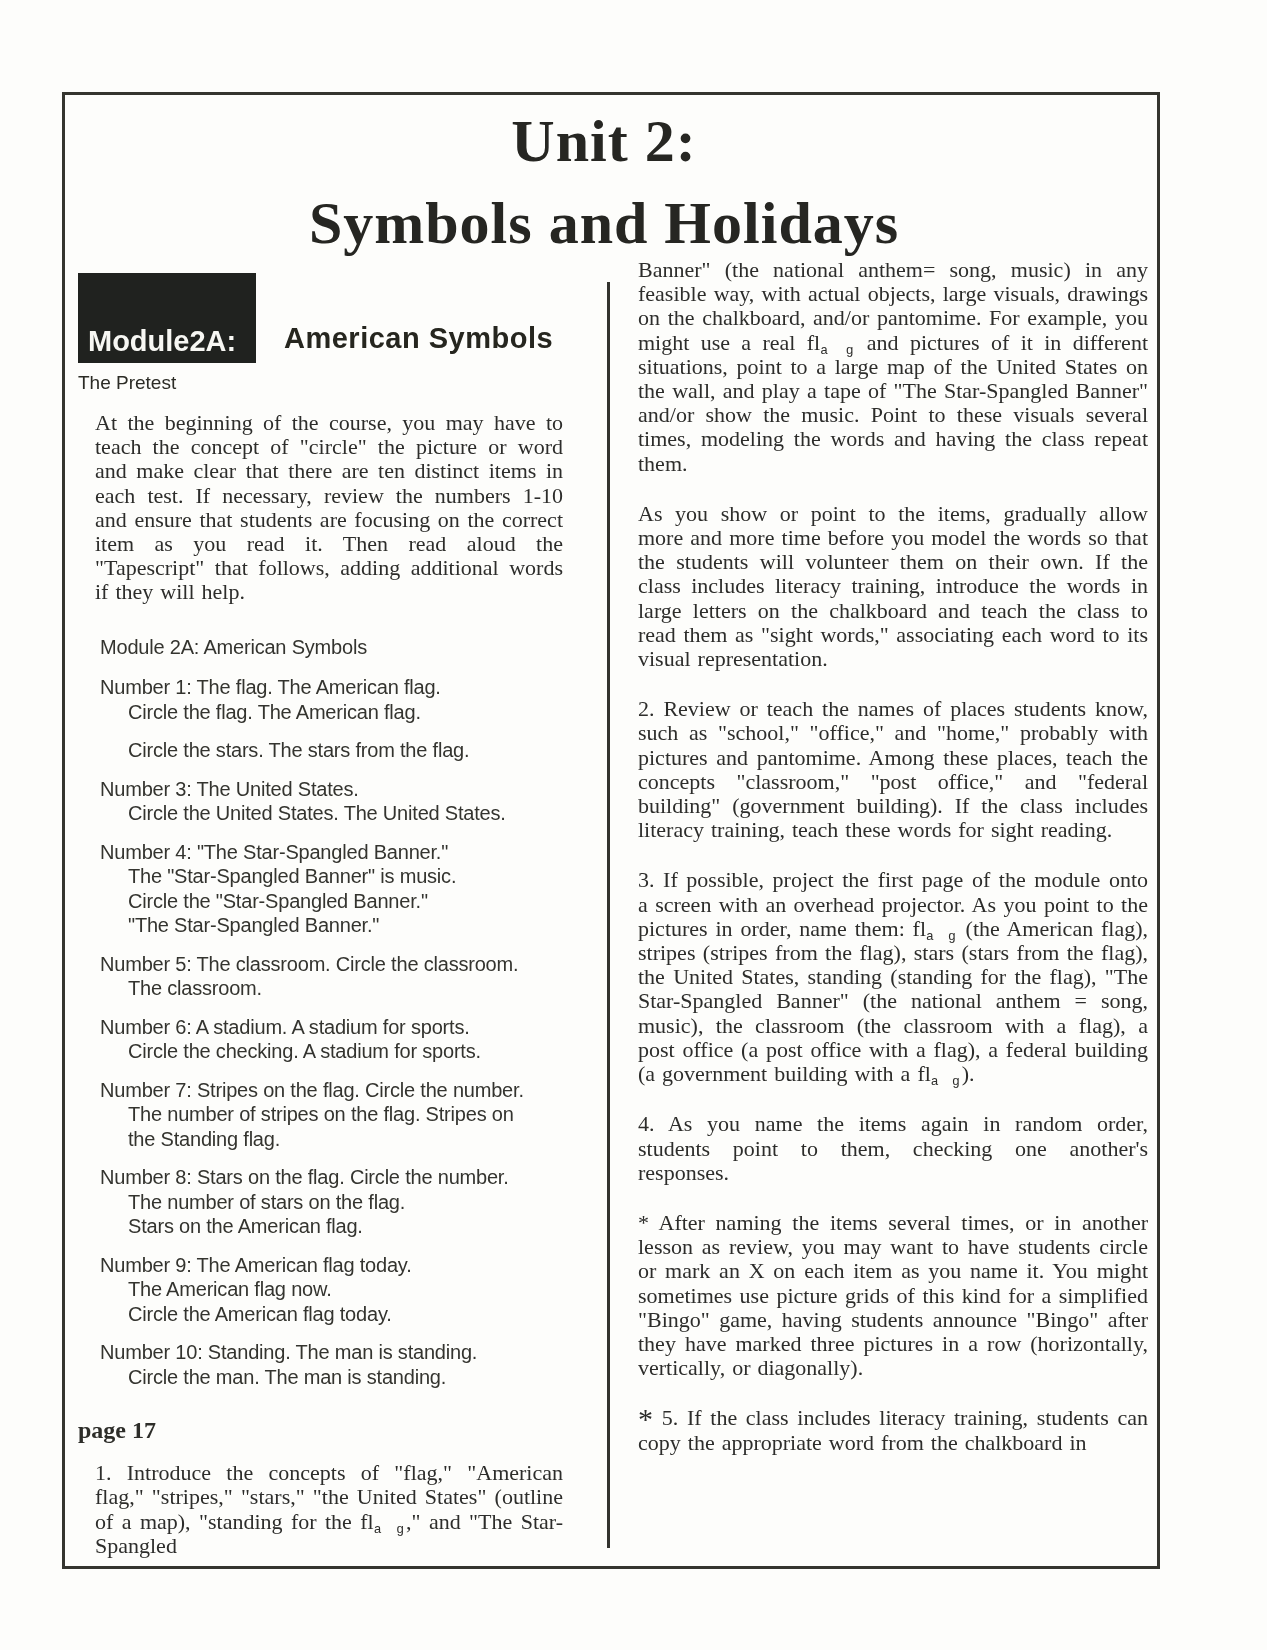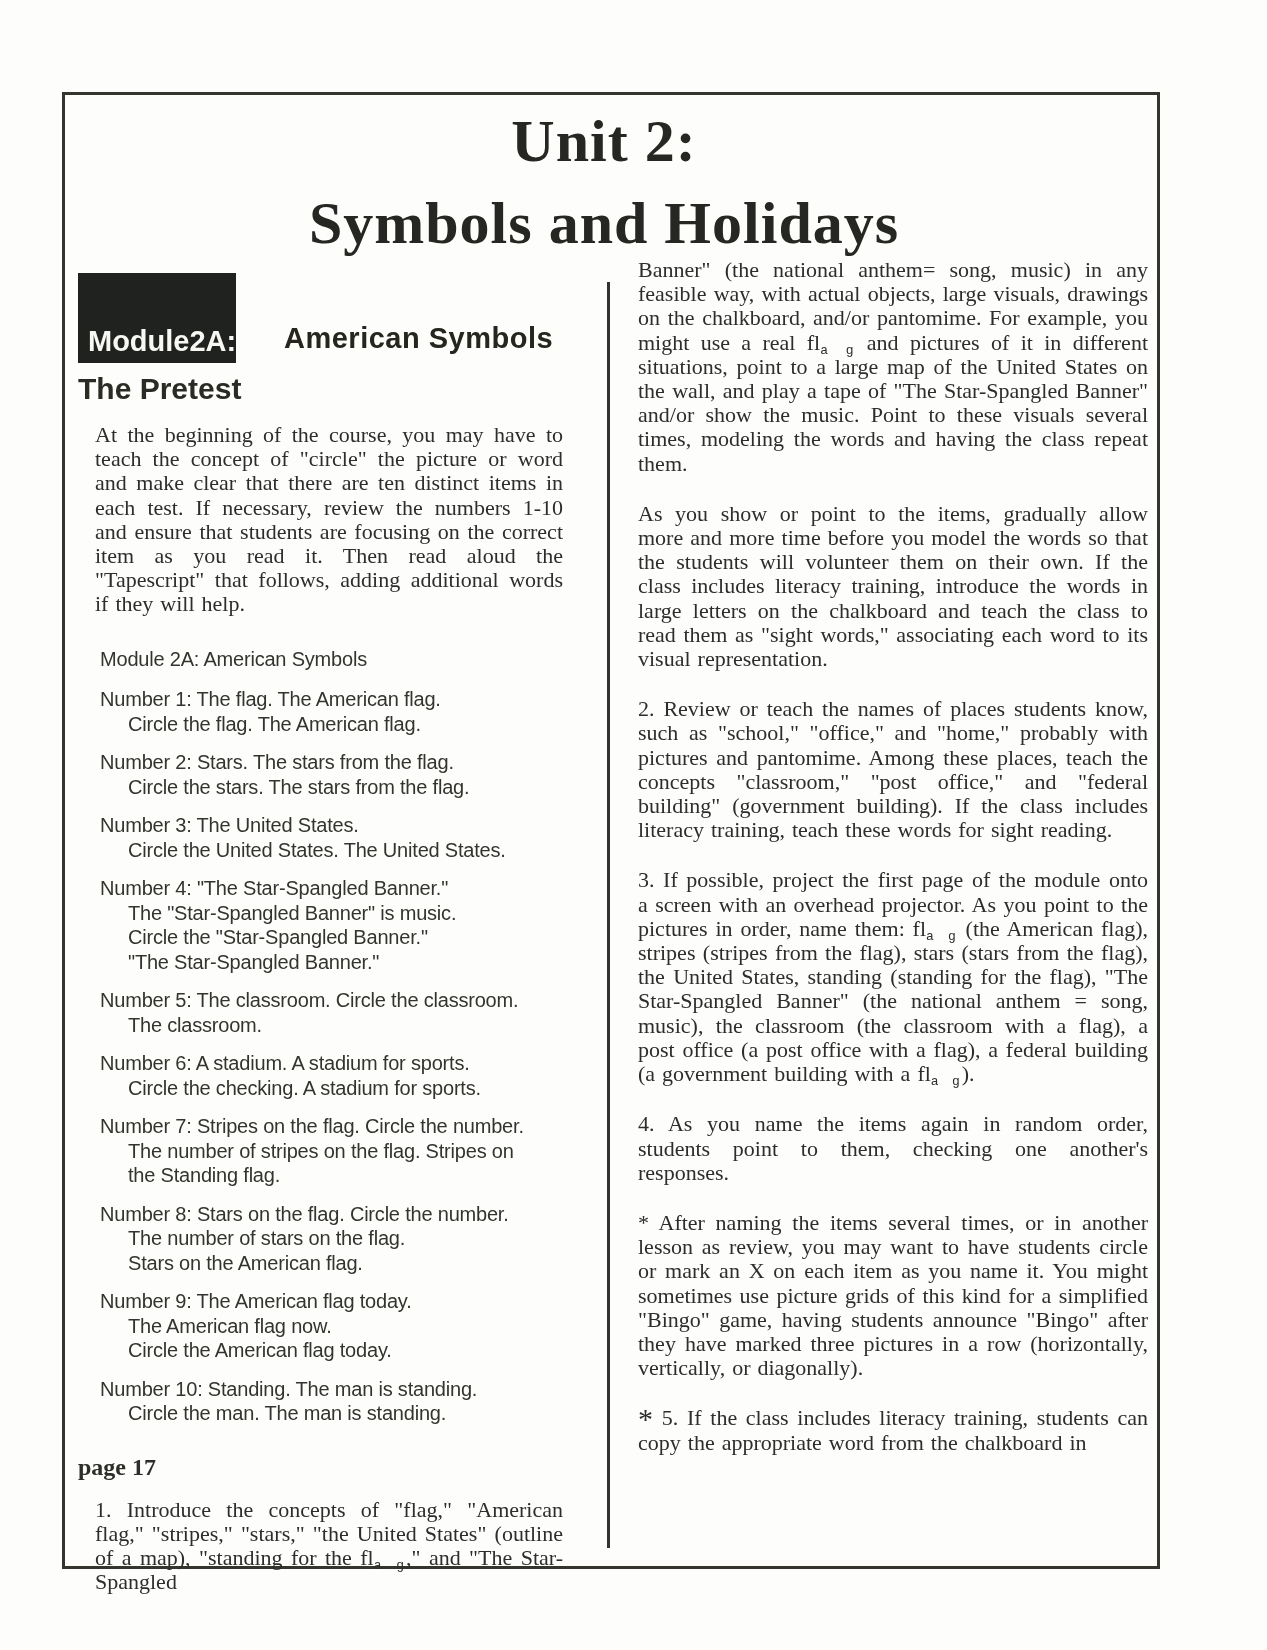--- a/index.html
+++ b/index.html
@@ -12,37 +12,37 @@
   .sheet{
     position:absolute;left:62px;top:92px;width:1098px;height:1477px;
     border:3px solid #35352f;background:#fdfdfb;box-sizing:border-box;
   }
   .title-block{
     position:absolute;left:54px;top:100px;width:1100px;
     text-align:center;font-weight:bold;color:#262622;
     font-size:60px;line-height:82px;letter-spacing:1px;
   }
   .module-badge{
-    position:absolute;left:78px;top:273px;width:158px;height:90px;
+    position:absolute;left:78px;top:273px;width:178px;height:90px;
     background:#20221f;display:flex;align-items:flex-end;
     padding:0 0 5px 10px;box-sizing:border-box;
   }
   .module-badge .badge-label{
     font-family:"Liberation Sans", sans-serif;font-weight:bold;
     font-size:29px;color:#f7f7f3;letter-spacing:0px;
   }
   .module-title{
     position:absolute;left:284px;top:322px;
     font-family:"Liberation Sans", sans-serif;font-weight:bold;
     font-size:29px;color:#26261f;letter-spacing:0.5px;
   }
   .col-left{position:absolute;left:78px;top:372px;width:502px;}
   .pretest-h{
-    font-family:"Liberation Sans", sans-serif;font-weight:bold;
-    font-size:30px;color:#2b2b25;margin:0 0 16px 0;letter-spacing:0px;
+    font-family:"Liberation Sans", sans-serif;font-weight:normal;
+    font-size:19px;color:#2b2b25;margin:0 0 16px 0;letter-spacing:0px;
   }
   .serif-p{
     font-size:22px;line-height:24.2px;text-align:justify;
     word-spacing:1.5px;margin:17px;color:#2d2d2b;
   }
   .ts-block{
     margin:30px 0 0 22px;
     font-family:"Liberation Sans", sans-serif;
     font-size:20px;line-height:24.5px;letter-spacing:-0.2px;color:#34342f;
   }
@@ -96,21 +96,20 @@
   <p class="serif-p">At the beginning of the course, you may have to teach the concept of "circle" the picture or word and make clear that there are ten distinct items in each test. If necessary, review the numbers 1-10 and ensure that students are focusing on the correct item as you read it. Then read aloud the "Tapescript" that follows, adding additional words if they will help.</p>
 
   <div class="ts-block">
     <div class="ts-heading">Module 2A: American Symbols</div>
     <div>
         <div class="ts-item">
           <div class="ts-line">Number 1: The flag. The American flag.</div>
           <div class="ts-line ts-cont">Circle the flag. The American flag.</div>
         </div>
         <div class="ts-item">
-          <div class="ts-line">Number 2: Stars. The stars from the flag.</div>
           <div class="ts-line ts-cont">Circle the stars. The stars from the flag.</div>
         </div>
         <div class="ts-item">
           <div class="ts-line">Number 3: The United States.</div>
           <div class="ts-line ts-cont">Circle the United States. The United States.</div>
         </div>
         <div class="ts-item">
           <div class="ts-line">Number 4: "The Star-Spangled Banner."</div>
           <div class="ts-line ts-cont">The "Star-Spangled Banner" is music.</div>
           <div class="ts-line ts-cont">Circle the "Star-Spangled Banner."</div>

